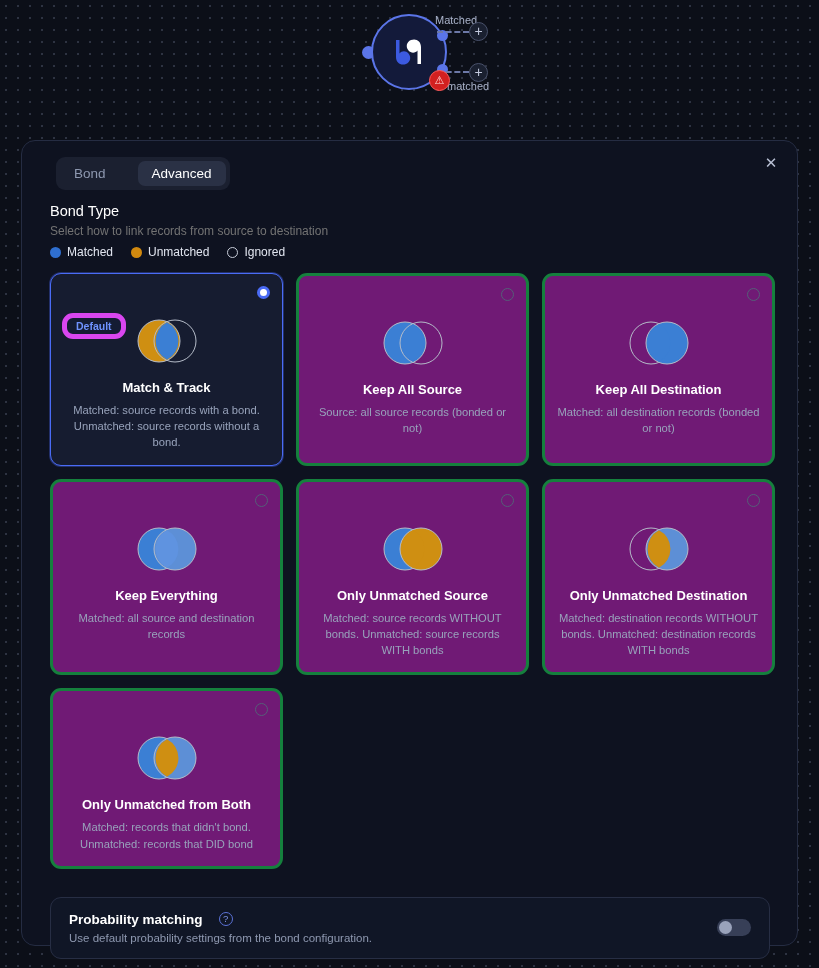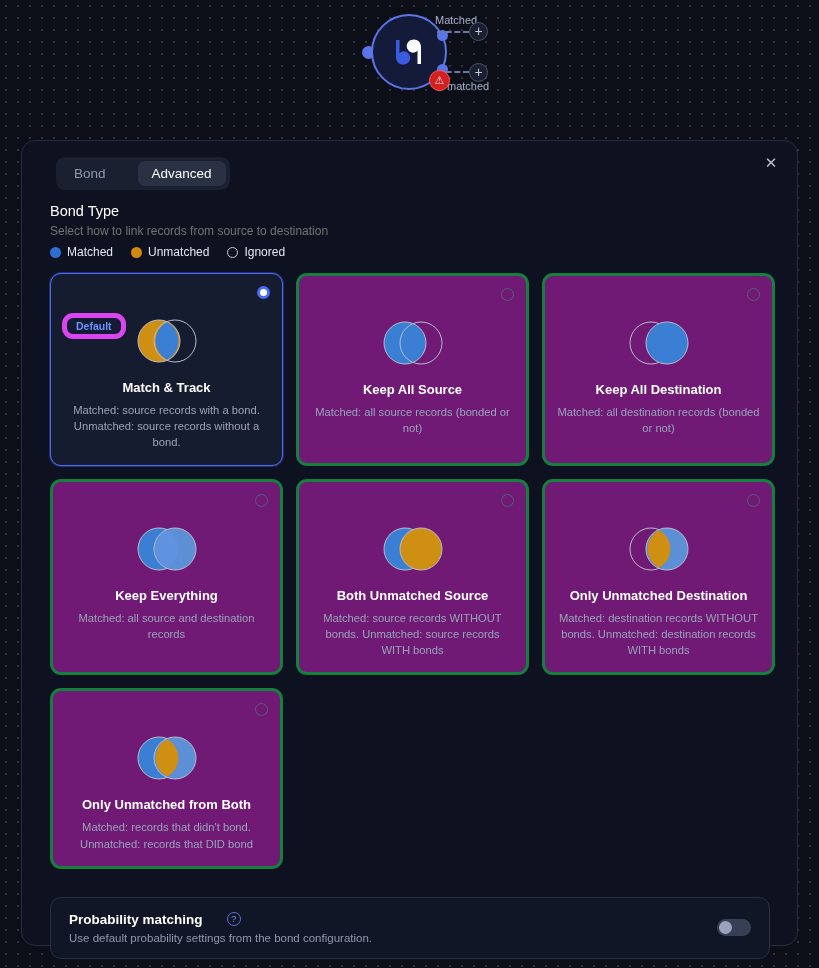--- a/index.html
+++ b/index.html
@@ -275,21 +275,21 @@
     border-radius: 11px;
     padding: 14px 18px;
     display: flex;
     align-items: center;
     justify-content: space-between;
     min-height: 62px;
   }
   .prob-title-row {
     display: flex;
     align-items: center;
-    gap: 24px;
+    gap: 16px;
     margin-bottom: 5px;
   }
   .prob-title {
     font-size: 13.5px;
     font-weight: bold;
     color: #ffffff;
   }
   .help-icon {
     width: 14px; height: 14px;
     border-radius: 50%;
@@ -400,21 +400,21 @@
       </div>
 
       <div class="card">
         <div class="radio"></div>
         <svg class="venn" width="64" height="46" viewBox="0 0 64 46">
           <circle cx="24" cy="23" r="21" fill="#3b7fd4" stroke="#b5bcc9" stroke-width="1"></circle>
           <circle cx="40" cy="23" r="21" fill="none" stroke="#b5bcc9" stroke-width="1"></circle>
           <path d="M32 4.3 A21 21 0 0 1 32 41.7 A21 21 0 0 1 32 4.3 Z" fill="#3b7fd4"></path>
         </svg>
         <div class="card-title">Keep All Source</div>
-        <div class="card-desc">Matched: all source records (bonded or not)</div>
+        <div class="card-desc">Source: all source records (bonded or not)</div>
       </div>
 
       <div class="card">
         <div class="radio"></div>
         <svg class="venn" width="64" height="46" viewBox="0 0 64 46">
           <circle cx="24" cy="23" r="21" fill="none" stroke="#b5bcc9" stroke-width="1"></circle>
           <circle cx="40" cy="23" r="21" fill="#3b7fd4" stroke="#b5bcc9" stroke-width="1"></circle>
           <path d="M32 4.3 A21 21 0 0 1 32 41.7 A21 21 0 0 1 32 4.3 Z" fill="#3b7fd4"></path>
         </svg>
         <div class="card-title">Keep All Destination</div>
@@ -432,21 +432,21 @@
         <div class="card-desc">Matched: all source and destination records</div>
       </div>
 
       <div class="card">
         <div class="radio"></div>
         <svg class="venn" width="64" height="46" viewBox="0 0 64 46">
           <circle cx="24" cy="23" r="21" fill="#3b7fd4" stroke="#b5bcc9" stroke-width="1"></circle>
           <circle cx="40" cy="23" r="21" fill="#cf8f12" stroke="#b5bcc9" stroke-width="1"></circle>
           <path d="M32 4.3 A21 21 0 0 1 32 41.7 A21 21 0 0 1 32 4.3 Z" fill="#cf8f12"></path>
         </svg>
-        <div class="card-title">Both Unmatched Source</div>
+        <div class="card-title">Only Unmatched Source</div>
         <div class="card-desc">Matched: source records WITHOUT bonds. Unmatched: source records WITH bonds</div>
       </div>
 
       <div class="card">
         <div class="radio"></div>
         <svg class="venn" width="64" height="46" viewBox="0 0 64 46">
           <circle cx="24" cy="23" r="21" fill="none" stroke="#b5bcc9" stroke-width="1"></circle>
           <circle cx="40" cy="23" r="21" fill="#5d8fd6" stroke="#b5bcc9" stroke-width="1"></circle>
           <path d="M32 4.3 A21 21 0 0 1 32 41.7 A21 21 0 0 1 32 4.3 Z" fill="#cf8f12"></path>
         </svg>

